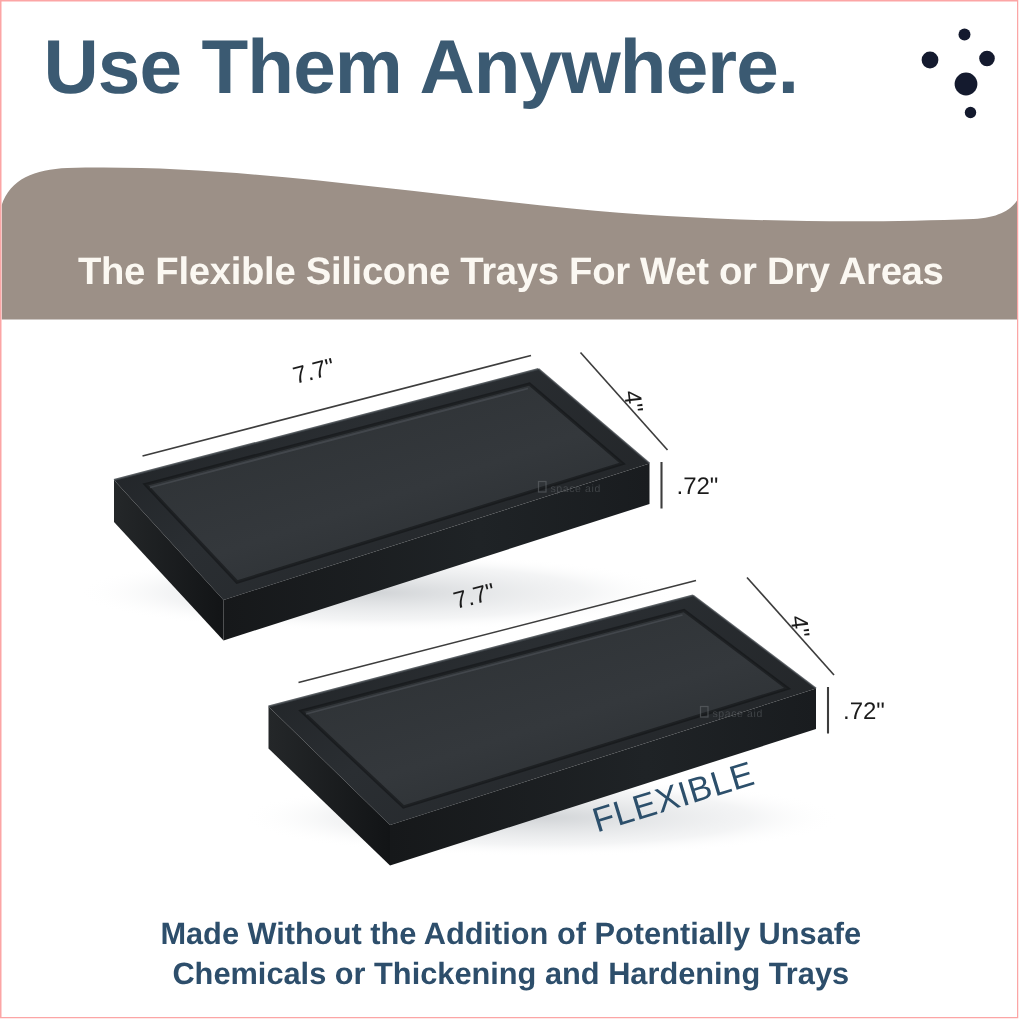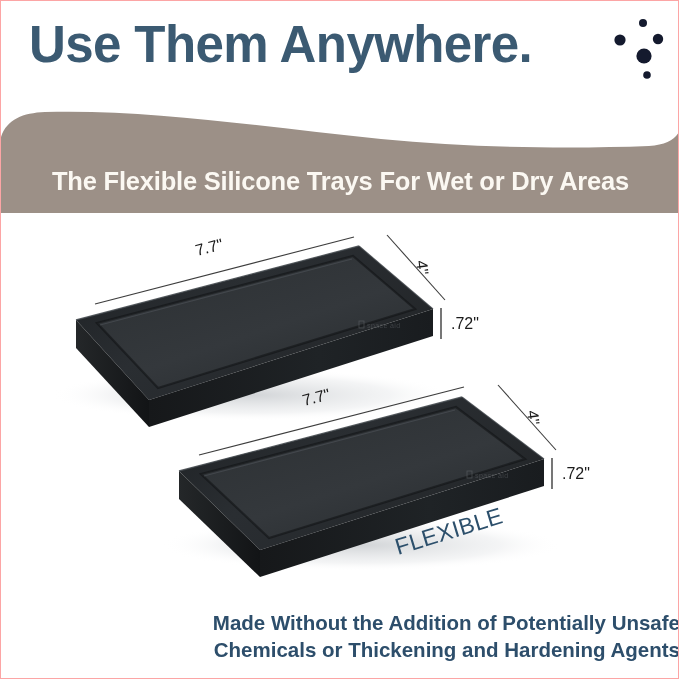--- a/index.html
+++ b/index.html
@@ -105,21 +105,21 @@
     fill: #5c6064;
     letter-spacing: 0.4px;
   }
 
   
   .footer {
     position: absolute;
     left: 0;
     top: 608px;
     width: 679px;
-    text-align: right;
+    text-align: center;
     font-size: 20.5px;
     line-height: 1.33;
     font-weight: 700;
     color: #2d4e6b;
   }
   .footer .line { display: block; white-space: nowrap; }
 </style>
 </head>
 <body>
 
@@ -254,16 +254,16 @@
           <text class="embosstxt" x="474" y="263">space aid</text>
         </g>
       </g>
 
       <text class="flexlabel" x="397" y="340" transform="rotate(-17 397 340)">FLEXIBLE</text>
     </svg>
   </div>
 
   <div class="footer">
     <span class="line">Made Without the Addition of Potentially Unsafe</span>
-    <span class="line">Chemicals or Thickening and Hardening Agents</span>
+    <span class="line">Chemicals or Thickening and Hardening Trays</span>
   </div>
 
 </div>
 
 </body></html>

